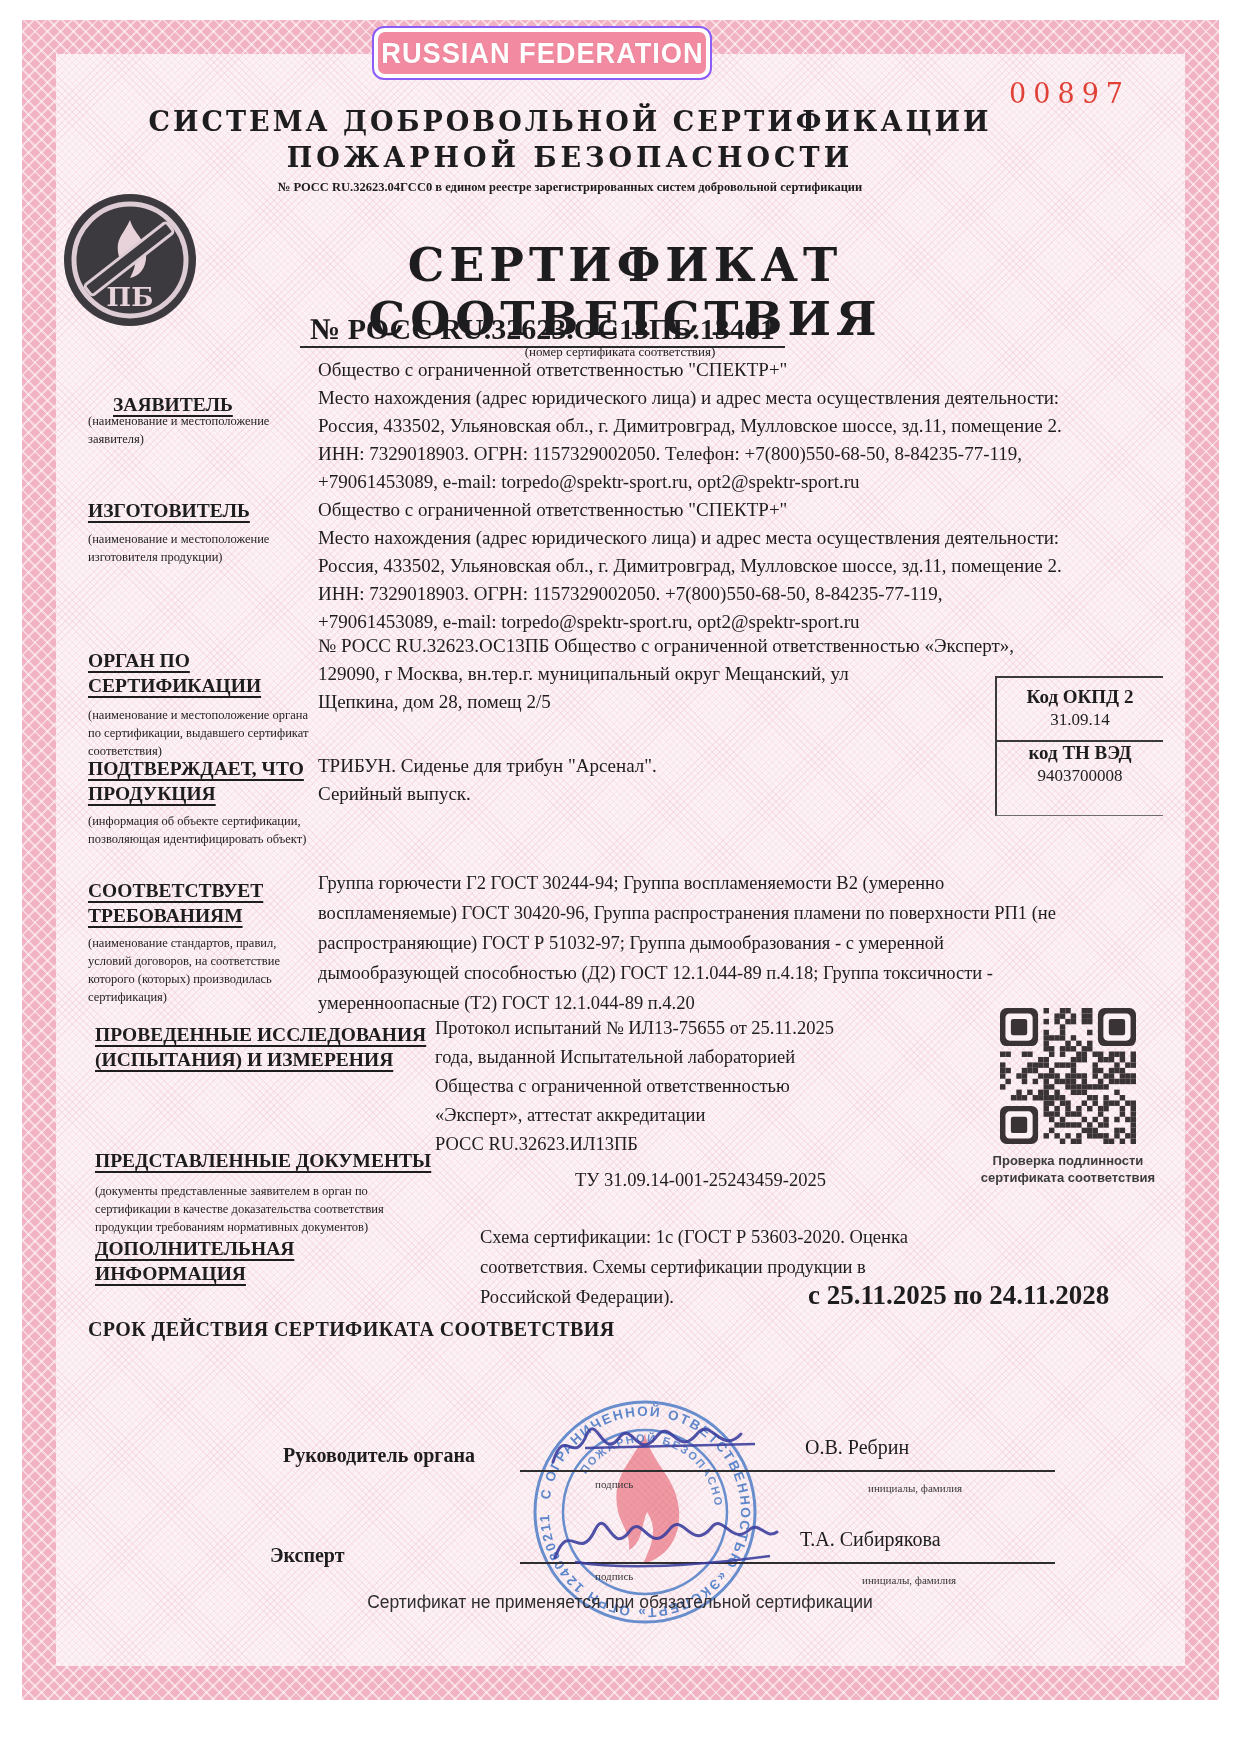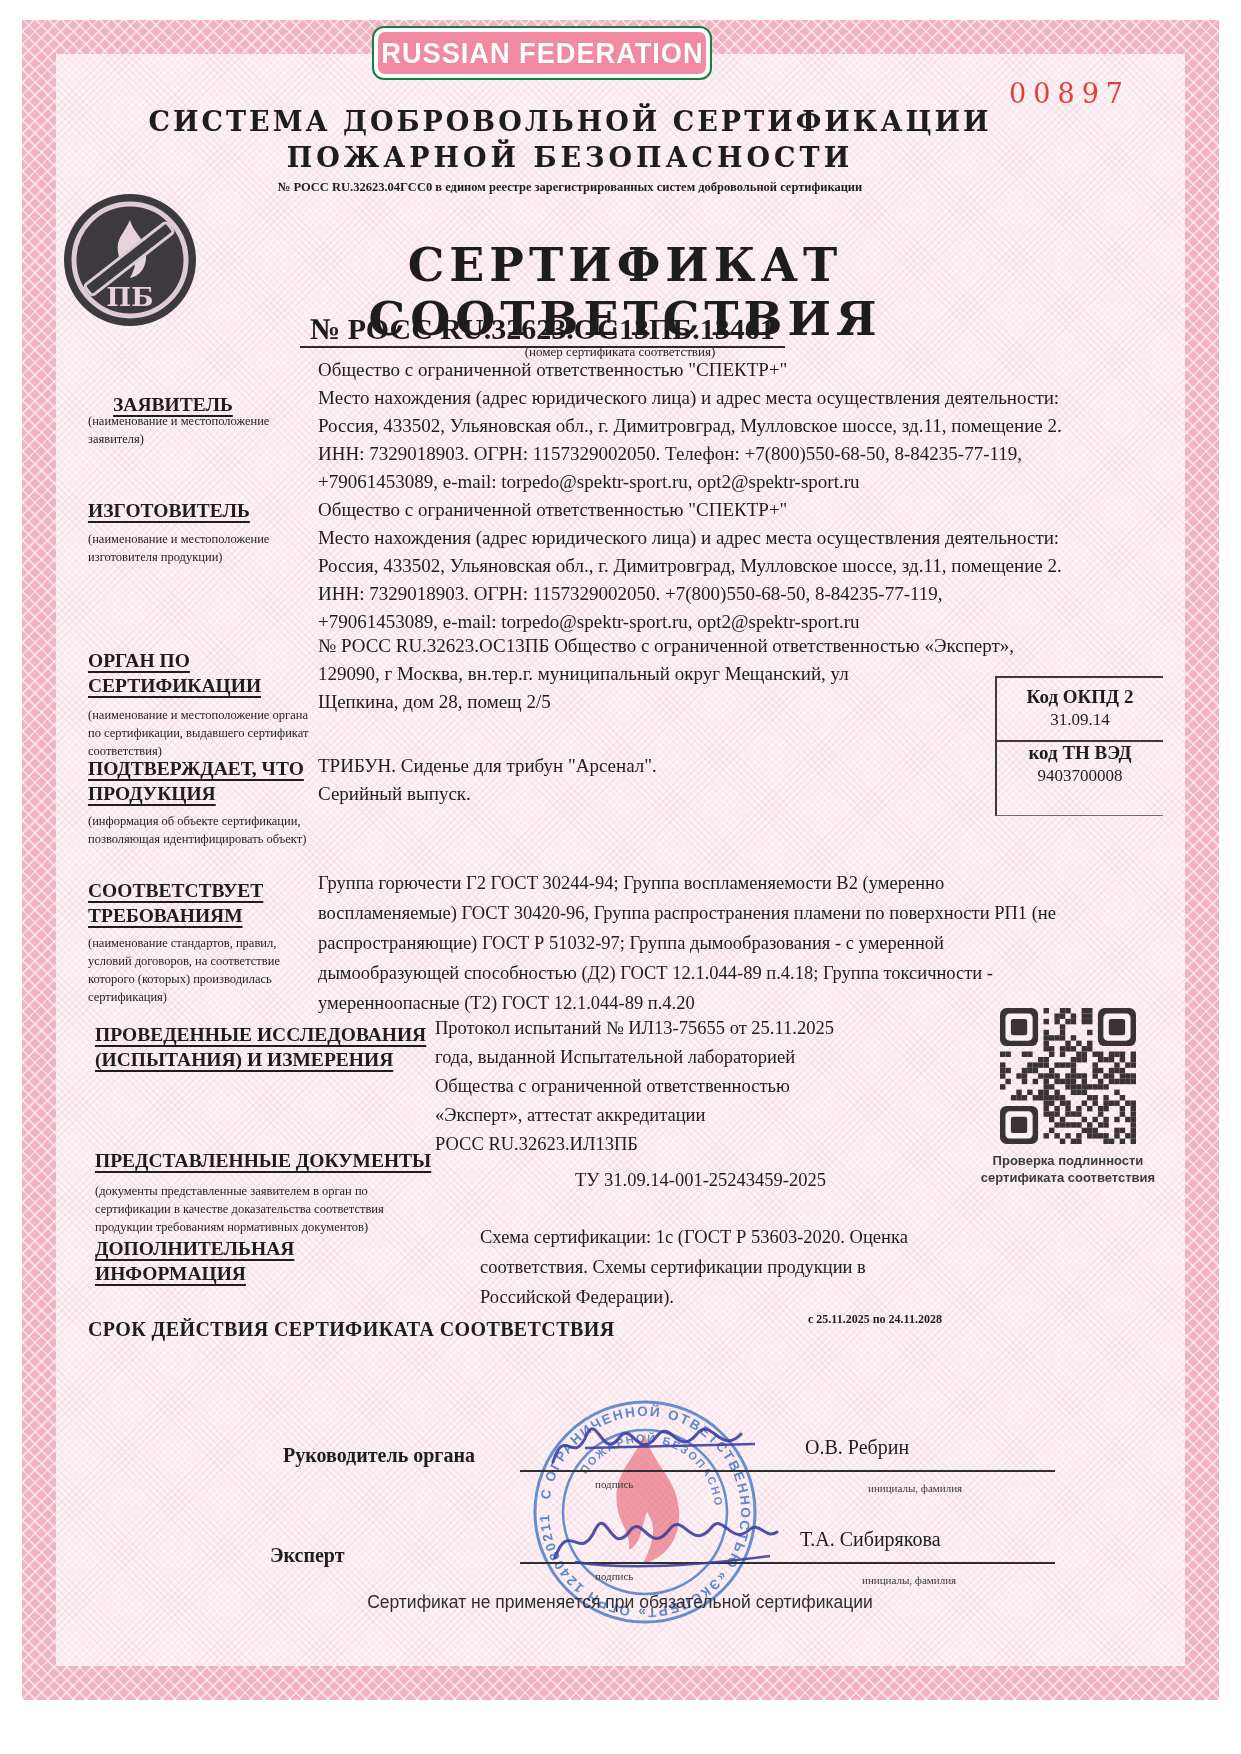--- a/index.html
+++ b/index.html
@@ -13,21 +13,21 @@
        #f1b3c3;}
   .inner{position:absolute;inset:34px;
      background:
        repeating-linear-gradient(45deg, rgba(228,154,172,.17) 0 1px, rgba(0,0,0,0) 1px 5px),
        repeating-linear-gradient(-45deg, rgba(228,154,172,.17) 0 1px, rgba(0,0,0,0) 1px 5px),
        #fcf1f5;}
   .abs{position:absolute;}
 
   
   .banner{position:absolute;left:372px;top:26px;width:340px;height:54px;background:#fff;
-          border:2px solid #15803d;border-radius:12px;padding:4px;box-sizing:border-box;z-index:5;}
+          border:2px solid #8b5cf6;border-radius:12px;padding:4px;box-sizing:border-box;z-index:5;}
   .banner-inner{width:100%;height:100%;background:#f28ba1;border-radius:7px;display:flex;
           align-items:center;justify-content:center;}
   .banner-text{font-family:"Liberation Sans",sans-serif;font-weight:bold;font-size:29px;color:#ffffff;
           letter-spacing:1px;transform:scaleX(.94);text-shadow:0 0 2px #e4798f;white-space:nowrap;}
 
   .serial{position:absolute;left:880px;top:78px;width:250px;text-align:right;
           font-family:"DejaVu Serif",serif;font-size:27px;letter-spacing:7px;color:#e04136;}
 
   .sys1{position:absolute;left:70px;top:106px;width:1000px;text-align:center;font-weight:bold;
         font-family:"DejaVu Serif",serif;font-size:27px;letter-spacing:3px;}
@@ -52,21 +52,21 @@
 
   .codes-box{position:absolute;left:995px;top:676px;width:168px;height:140px;
         border-left:2px solid #3a393b;border-top:2px solid #3a393b;border-bottom:1px solid #6c6b6d;
         box-sizing:border-box;text-align:center;}
   .codes-box .divider{position:absolute;left:0;right:0;top:62px;border-top:2px solid #3a393b;}
   .codes-box .b{font-weight:bold;font-size:19px;margin-top:8px;}
   .codes-box .v{font-size:17px;margin-top:2px;}
   .codes-box .b2{font-weight:bold;font-size:19px;margin-top:12px;}
 
   .validity-label{position:absolute;left:88px;top:1318px;font-weight:bold;font-size:20px;letter-spacing:.4px;}
-  .validity-value{position:absolute;left:808px;top:1312px;font-weight:bold;font-size:12px;}
+  .validity-value{position:absolute;left:808px;top:1280px;font-weight:bold;font-size:27px;}
 
   .qr-wrap{position:absolute;left:1000px;top:1008px;width:136px;height:136px;}
   .qr-cap{position:absolute;left:972px;top:1152px;width:192px;text-align:center;
         font-family:"Liberation Sans",sans-serif;font-weight:bold;font-size:13px;line-height:17px;color:#3c3b3e;}
 
   .sig-role{position:absolute;font-weight:bold;font-size:20px;}
   .sig-line{position:absolute;border-bottom:2px solid #2e2d30;}
   .sig-name{position:absolute;font-size:20px;}
   .sig-small{position:absolute;font-size:11px;color:#39383b;}
 

